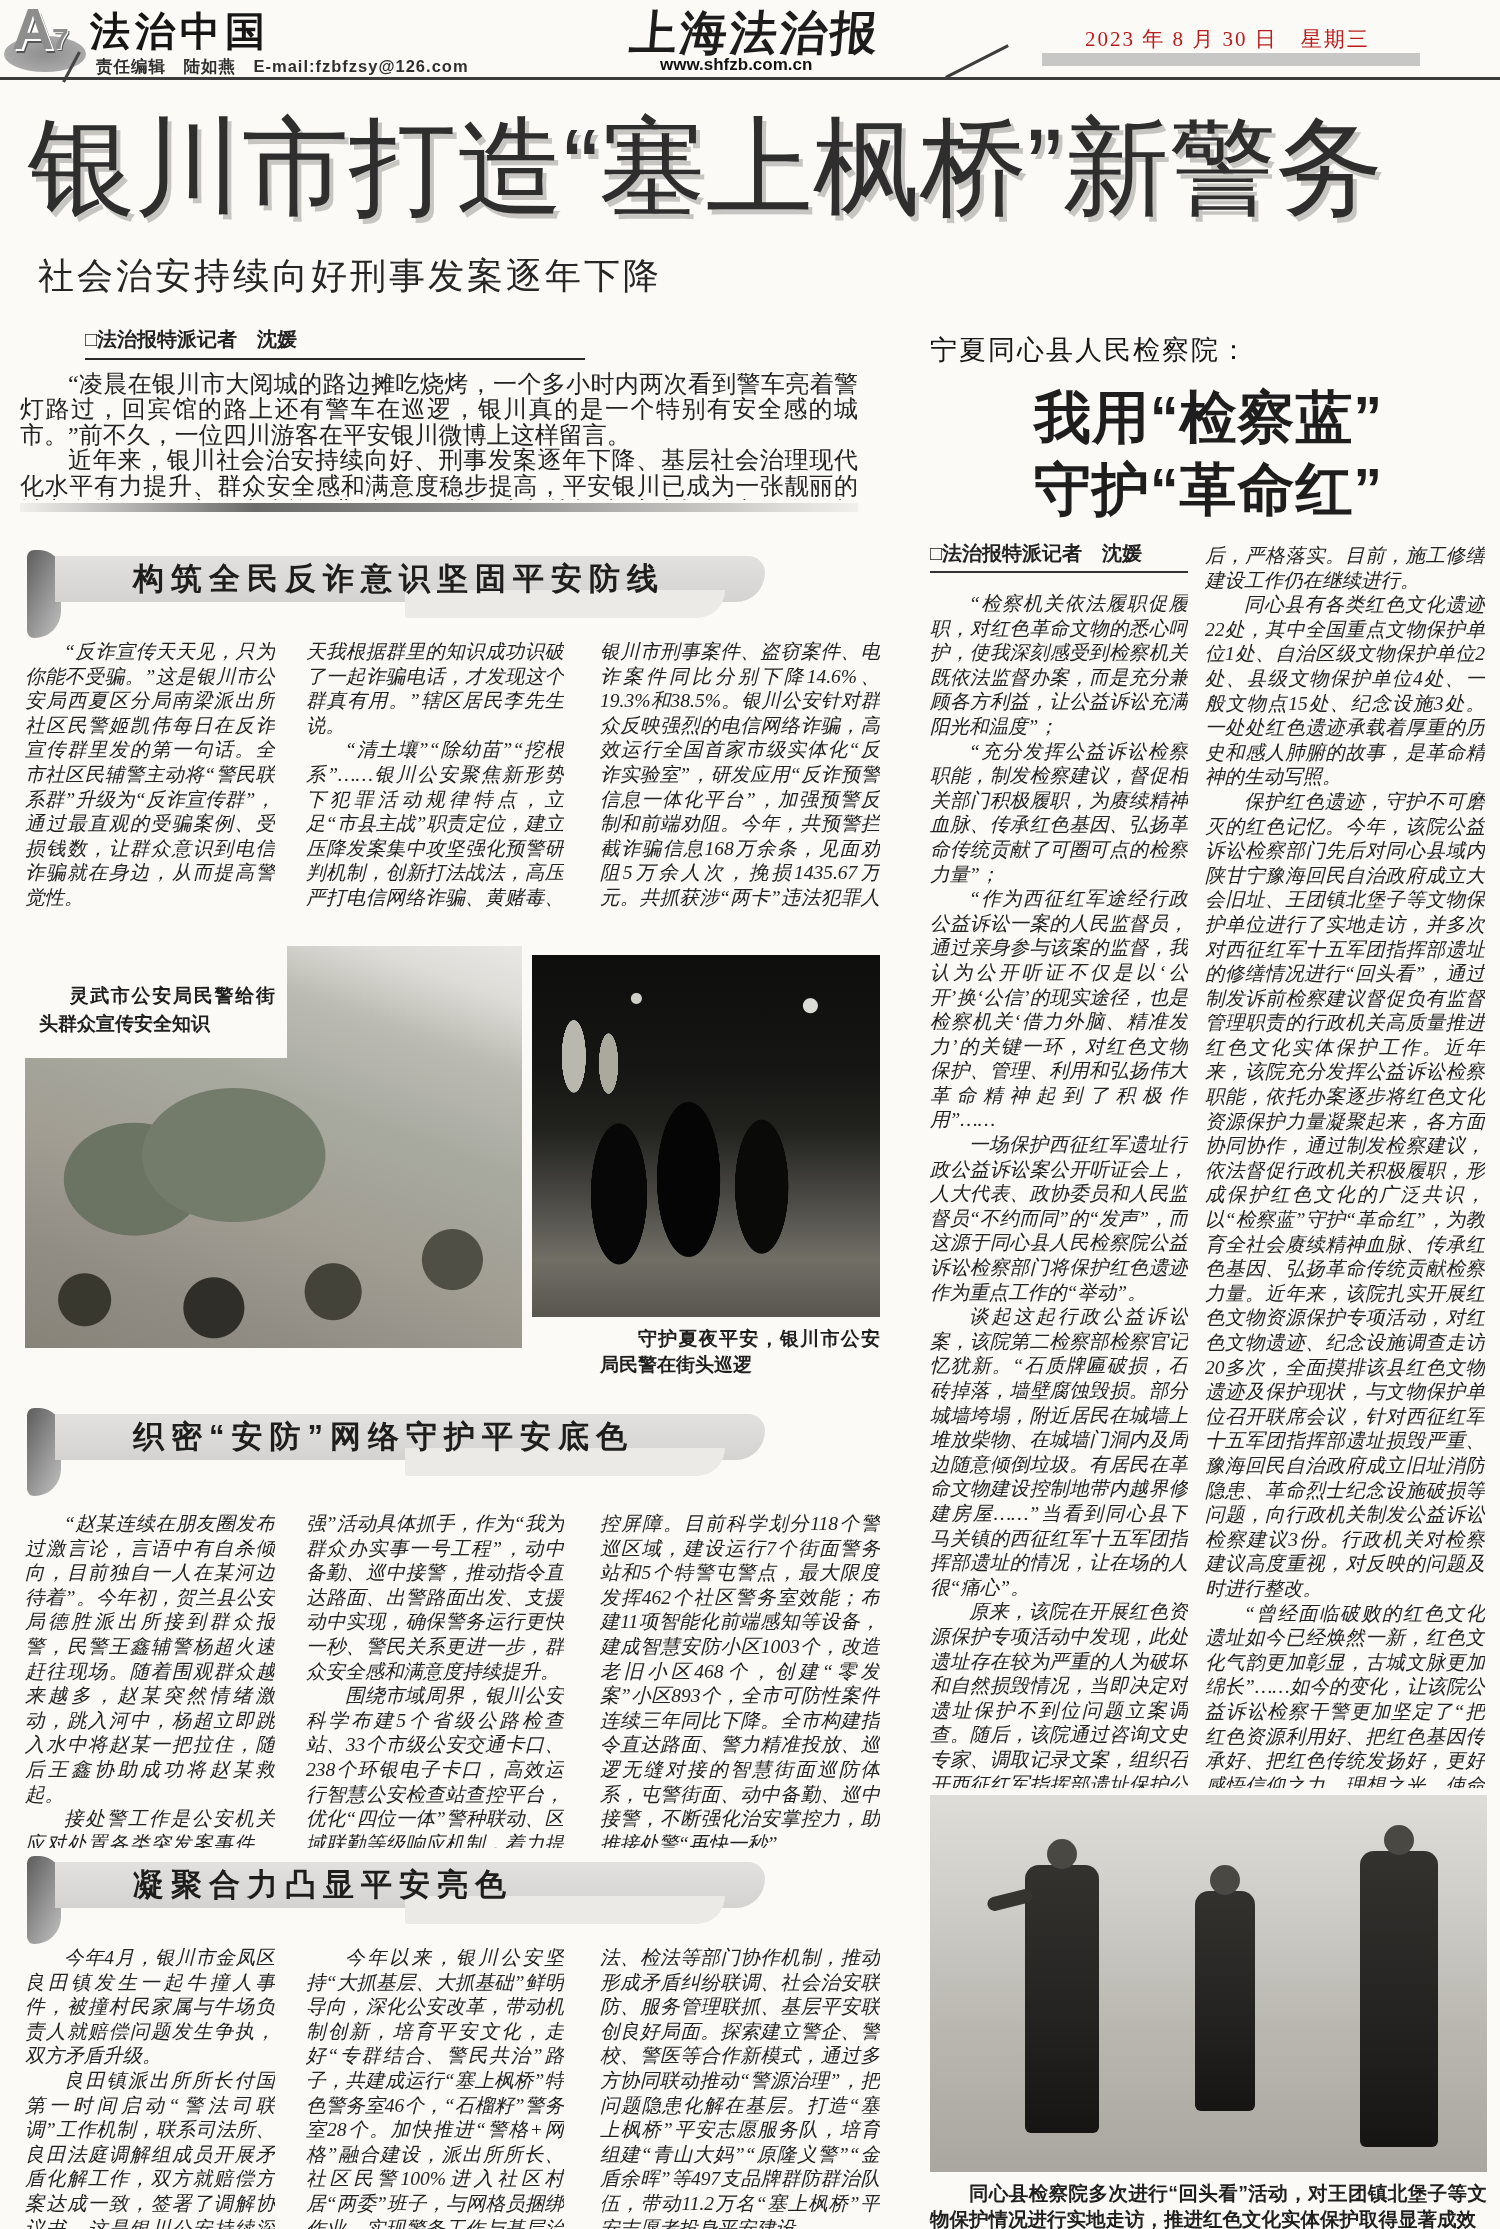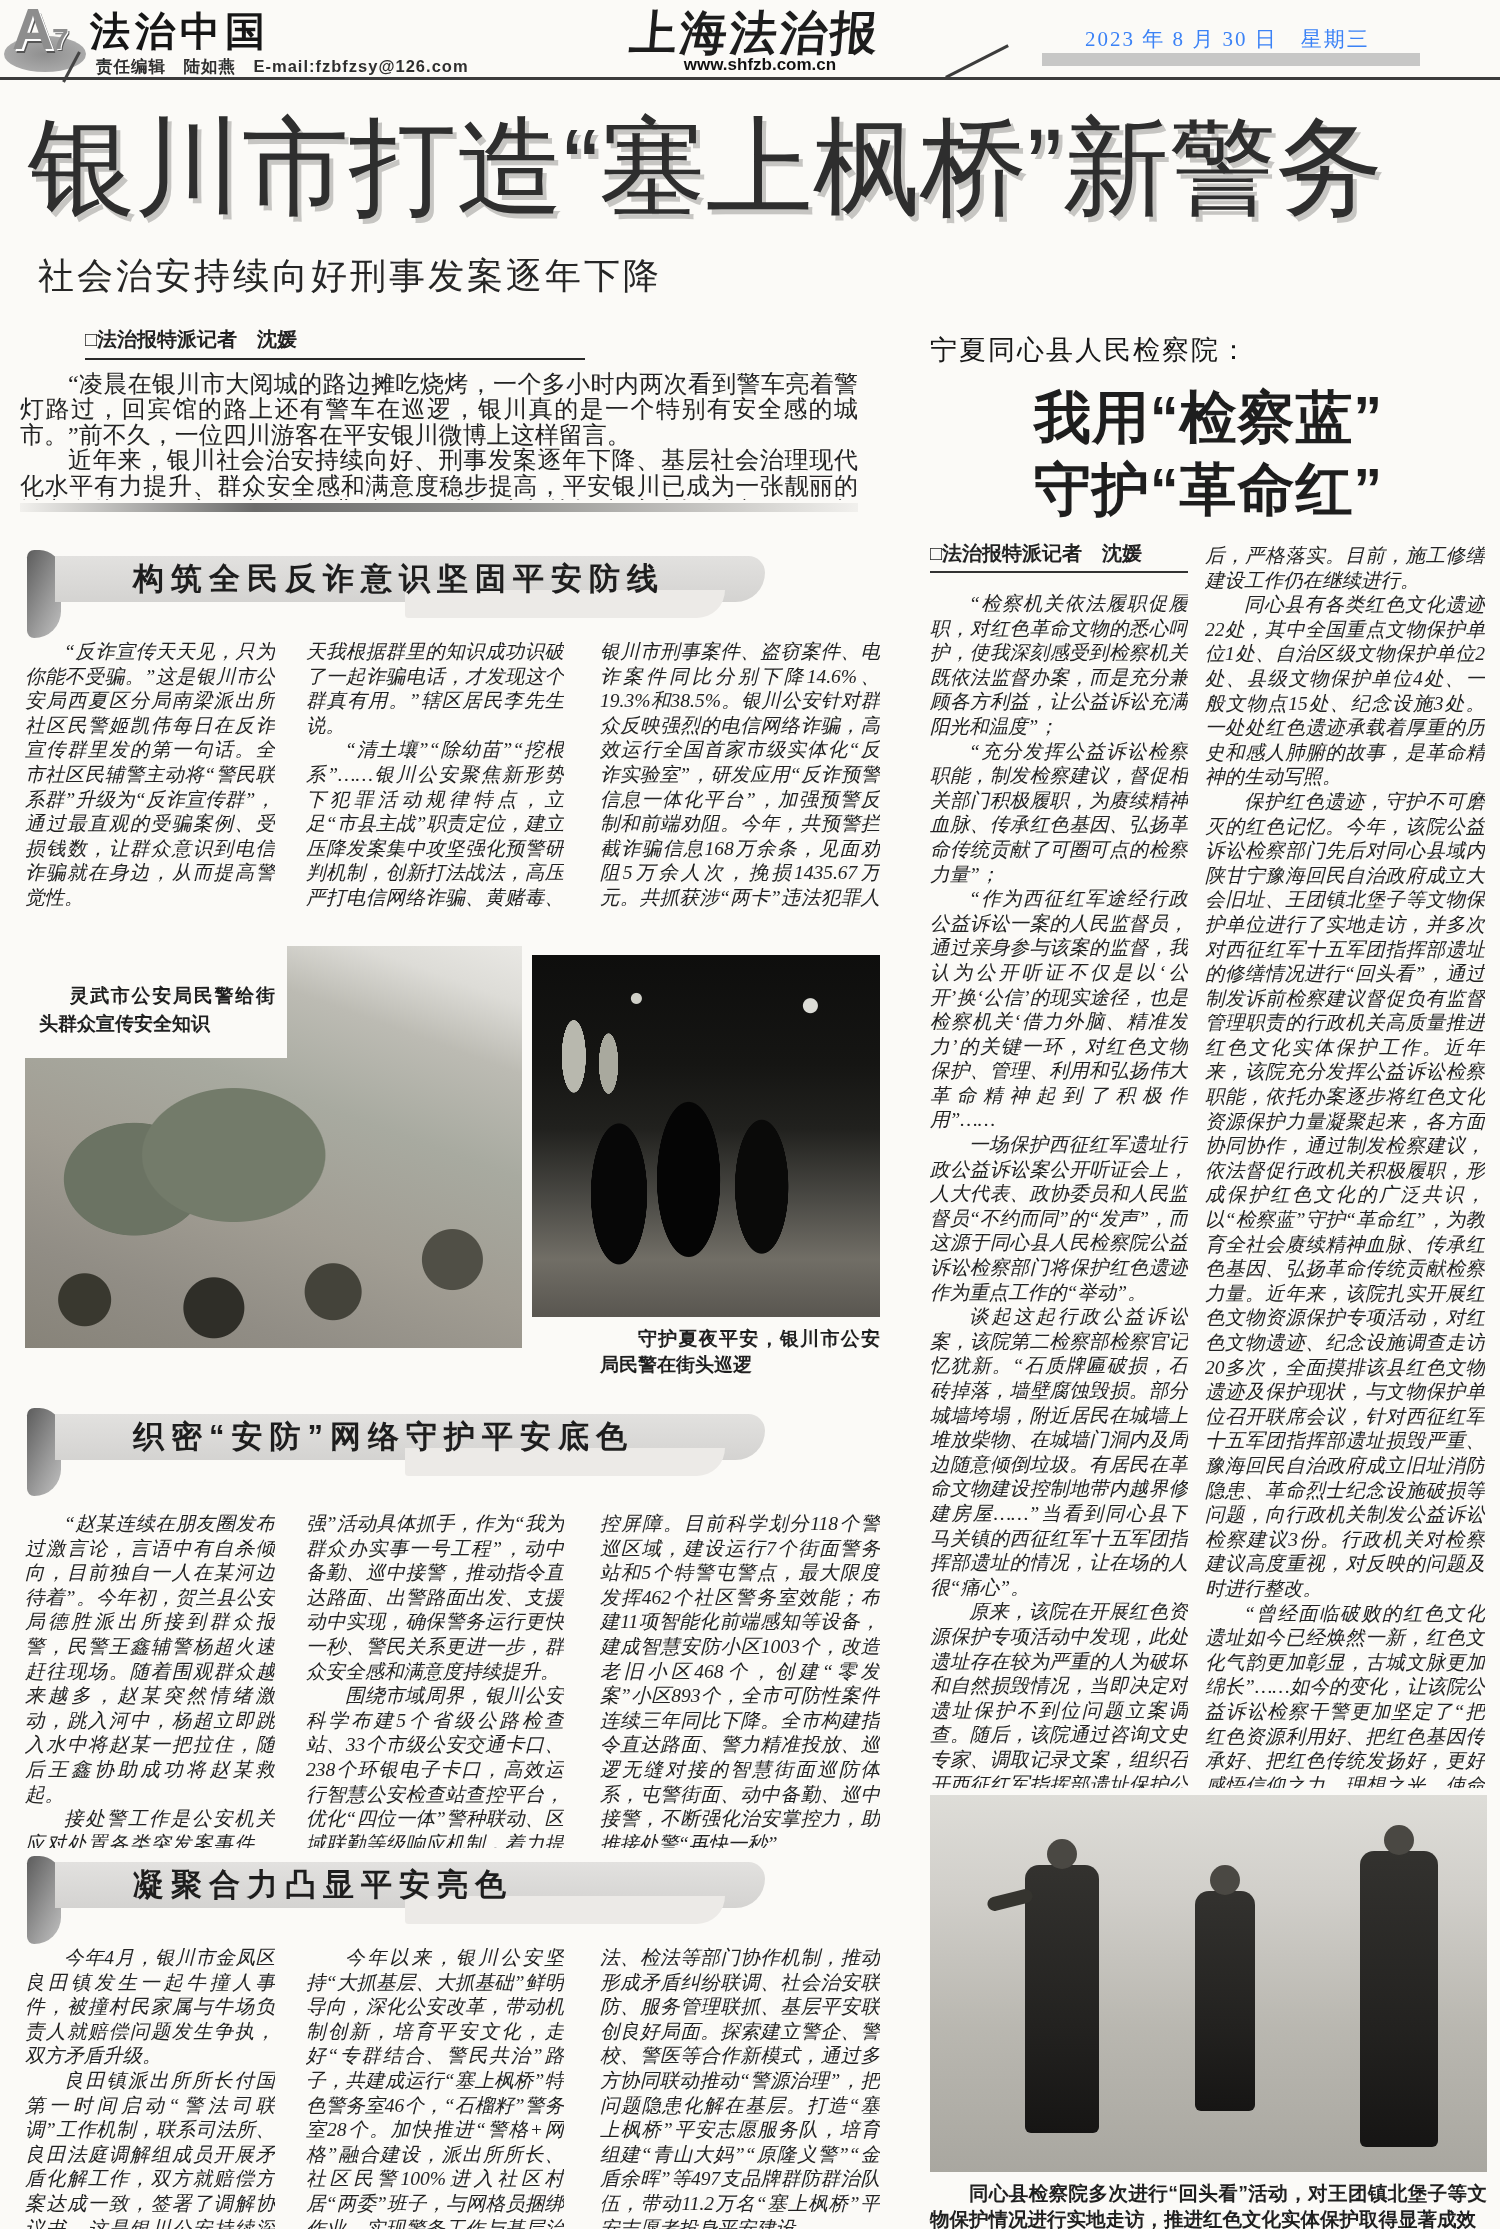--- a/index.html
+++ b/index.html
@@ -11,22 +11,22 @@
   .a7-shadow{left:4px;top:36px;width:82px;height:36px;border-radius:50%;
      background:radial-gradient(ellipse at 50% 50%,#8f8f8f 0%,#a9a9a9 70%,#c9c9c8 100%);}
   .a7-letter{left:12px;top:0px;font-size:58px;font-weight:900;color:#8d8d8d;line-height:58px;
      text-shadow:2px 2px 0 #fff,3px 4px 0 #555;}
   .a7-number{left:52px;top:22px;font-size:30px;font-weight:900;color:#8d8d8d;text-shadow:1px 1px 0 #fff,2px 2px 0 #555;}
   .section-name{left:90px;top:4px;font-size:40px;font-weight:900;letter-spacing:5px;color:#161616;}
   .editor-line{left:96px;top:56px;font-size:16.5px;font-weight:700;color:#2e2e2e;letter-spacing:1px;}
   .editor-slash{left:70px;top:50px;width:3px;height:34px;background:#444;transform:rotate(28deg);}
   .masthead{left:590px;top:2px;width:330px;text-align:center;font-size:47px;font-weight:900;
      letter-spacing:3px;color:#1d1d1d;transform:skewX(-5deg);}
-  .website{left:660px;top:55px;width:200px;text-align:center;font-size:17px;font-weight:700;color:#111;}
-  .date{left:1085px;top:25px;font-size:21px;letter-spacing:2px;color:#3b82f6;}
+  .website{left:660px;top:55px;width:200px;font-size:17px;font-weight:700;color:#111;}
+  .date{left:1085px;top:25px;font-size:21px;letter-spacing:2px;color:#b91c1c;}
   .date-bar{left:1042px;top:53px;width:378px;height:13px;background:#c7c7c6;}
   .header-rule{left:0;top:77px;width:1500px;height:3px;background:#3c3c3c;}
   .header-kink{left:942px;top:60px;width:70px;height:3px;background:#3c3c3c;transform:rotate(-27deg);}
   
   .headline{left:28px;top:96px;width:1448px;font-size:107px;font-weight:400;letter-spacing:0px;
      white-space:nowrap;color:#2e2e2e;text-shadow:4px 5px 0 #c6c5c2;}
   .subhead{left:38px;top:252px;font-size:36px;font-weight:500;letter-spacing:3px;color:#262626;}
   .byline{font-size:20px;font-weight:700;color:#222;}
   .byline-main{left:85px;top:326px;}
   .byline-rule{left:85px;top:358px;width:500px;height:2px;background:#2a2a2a;}

